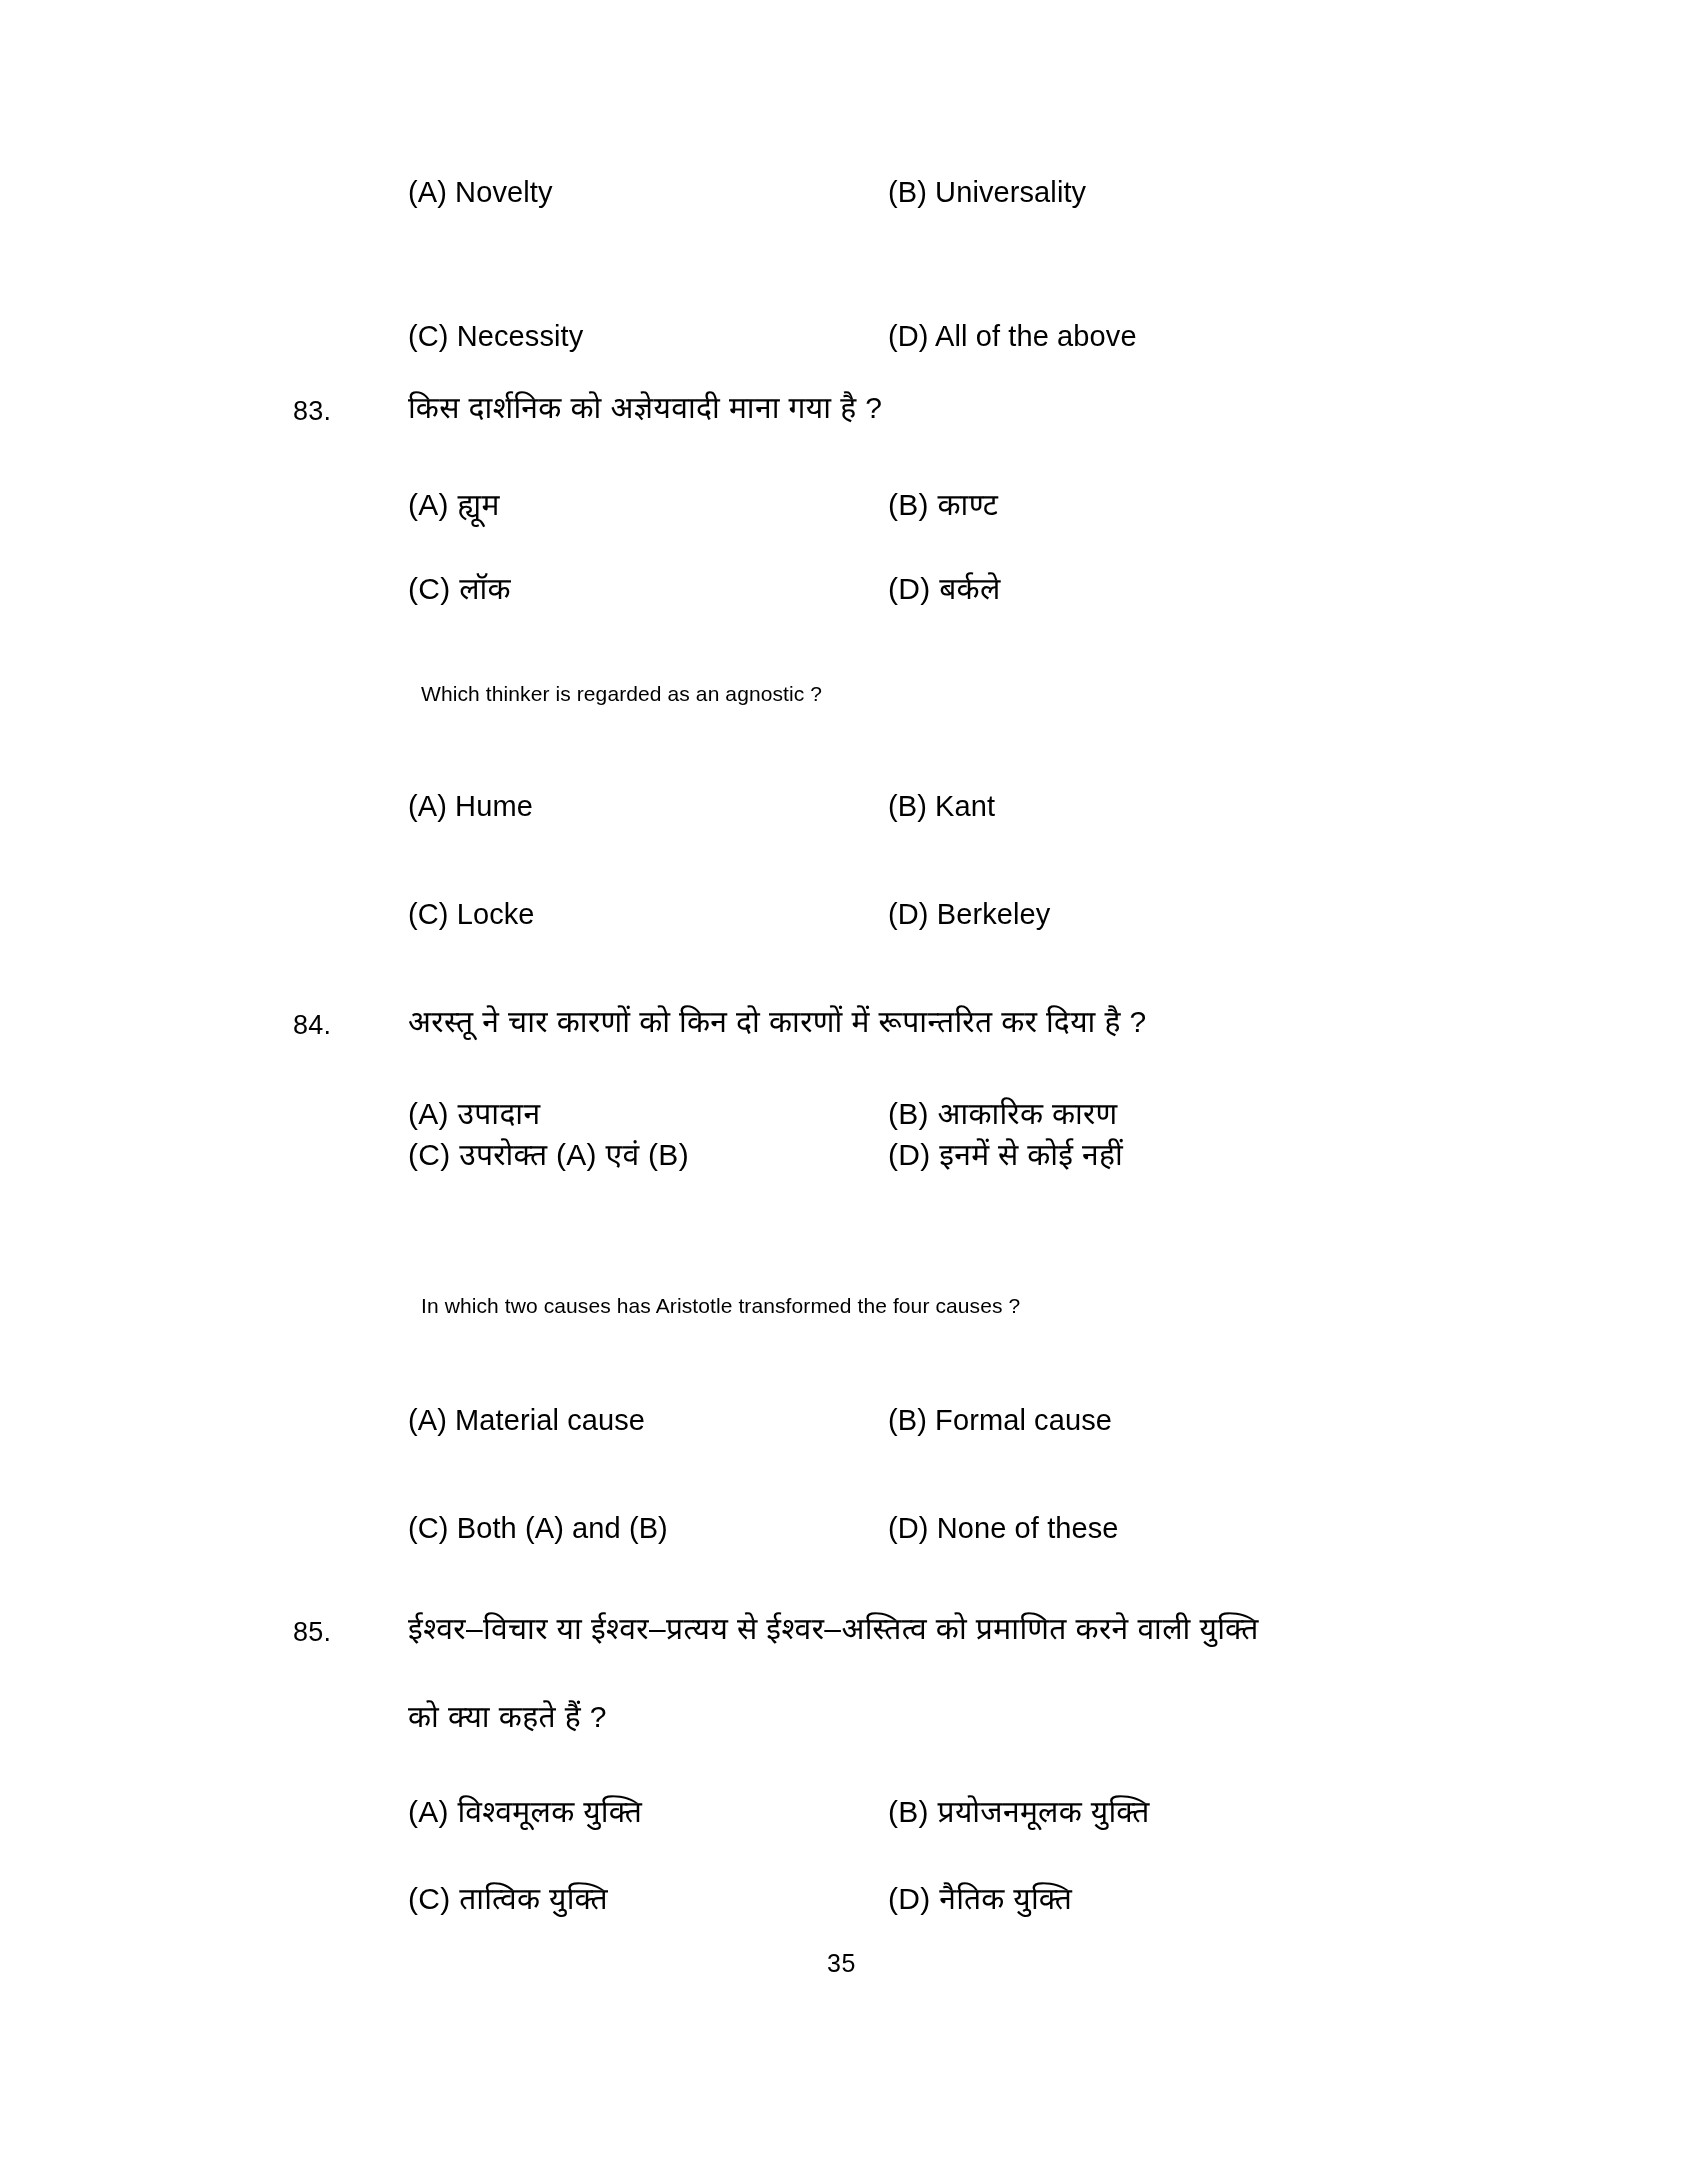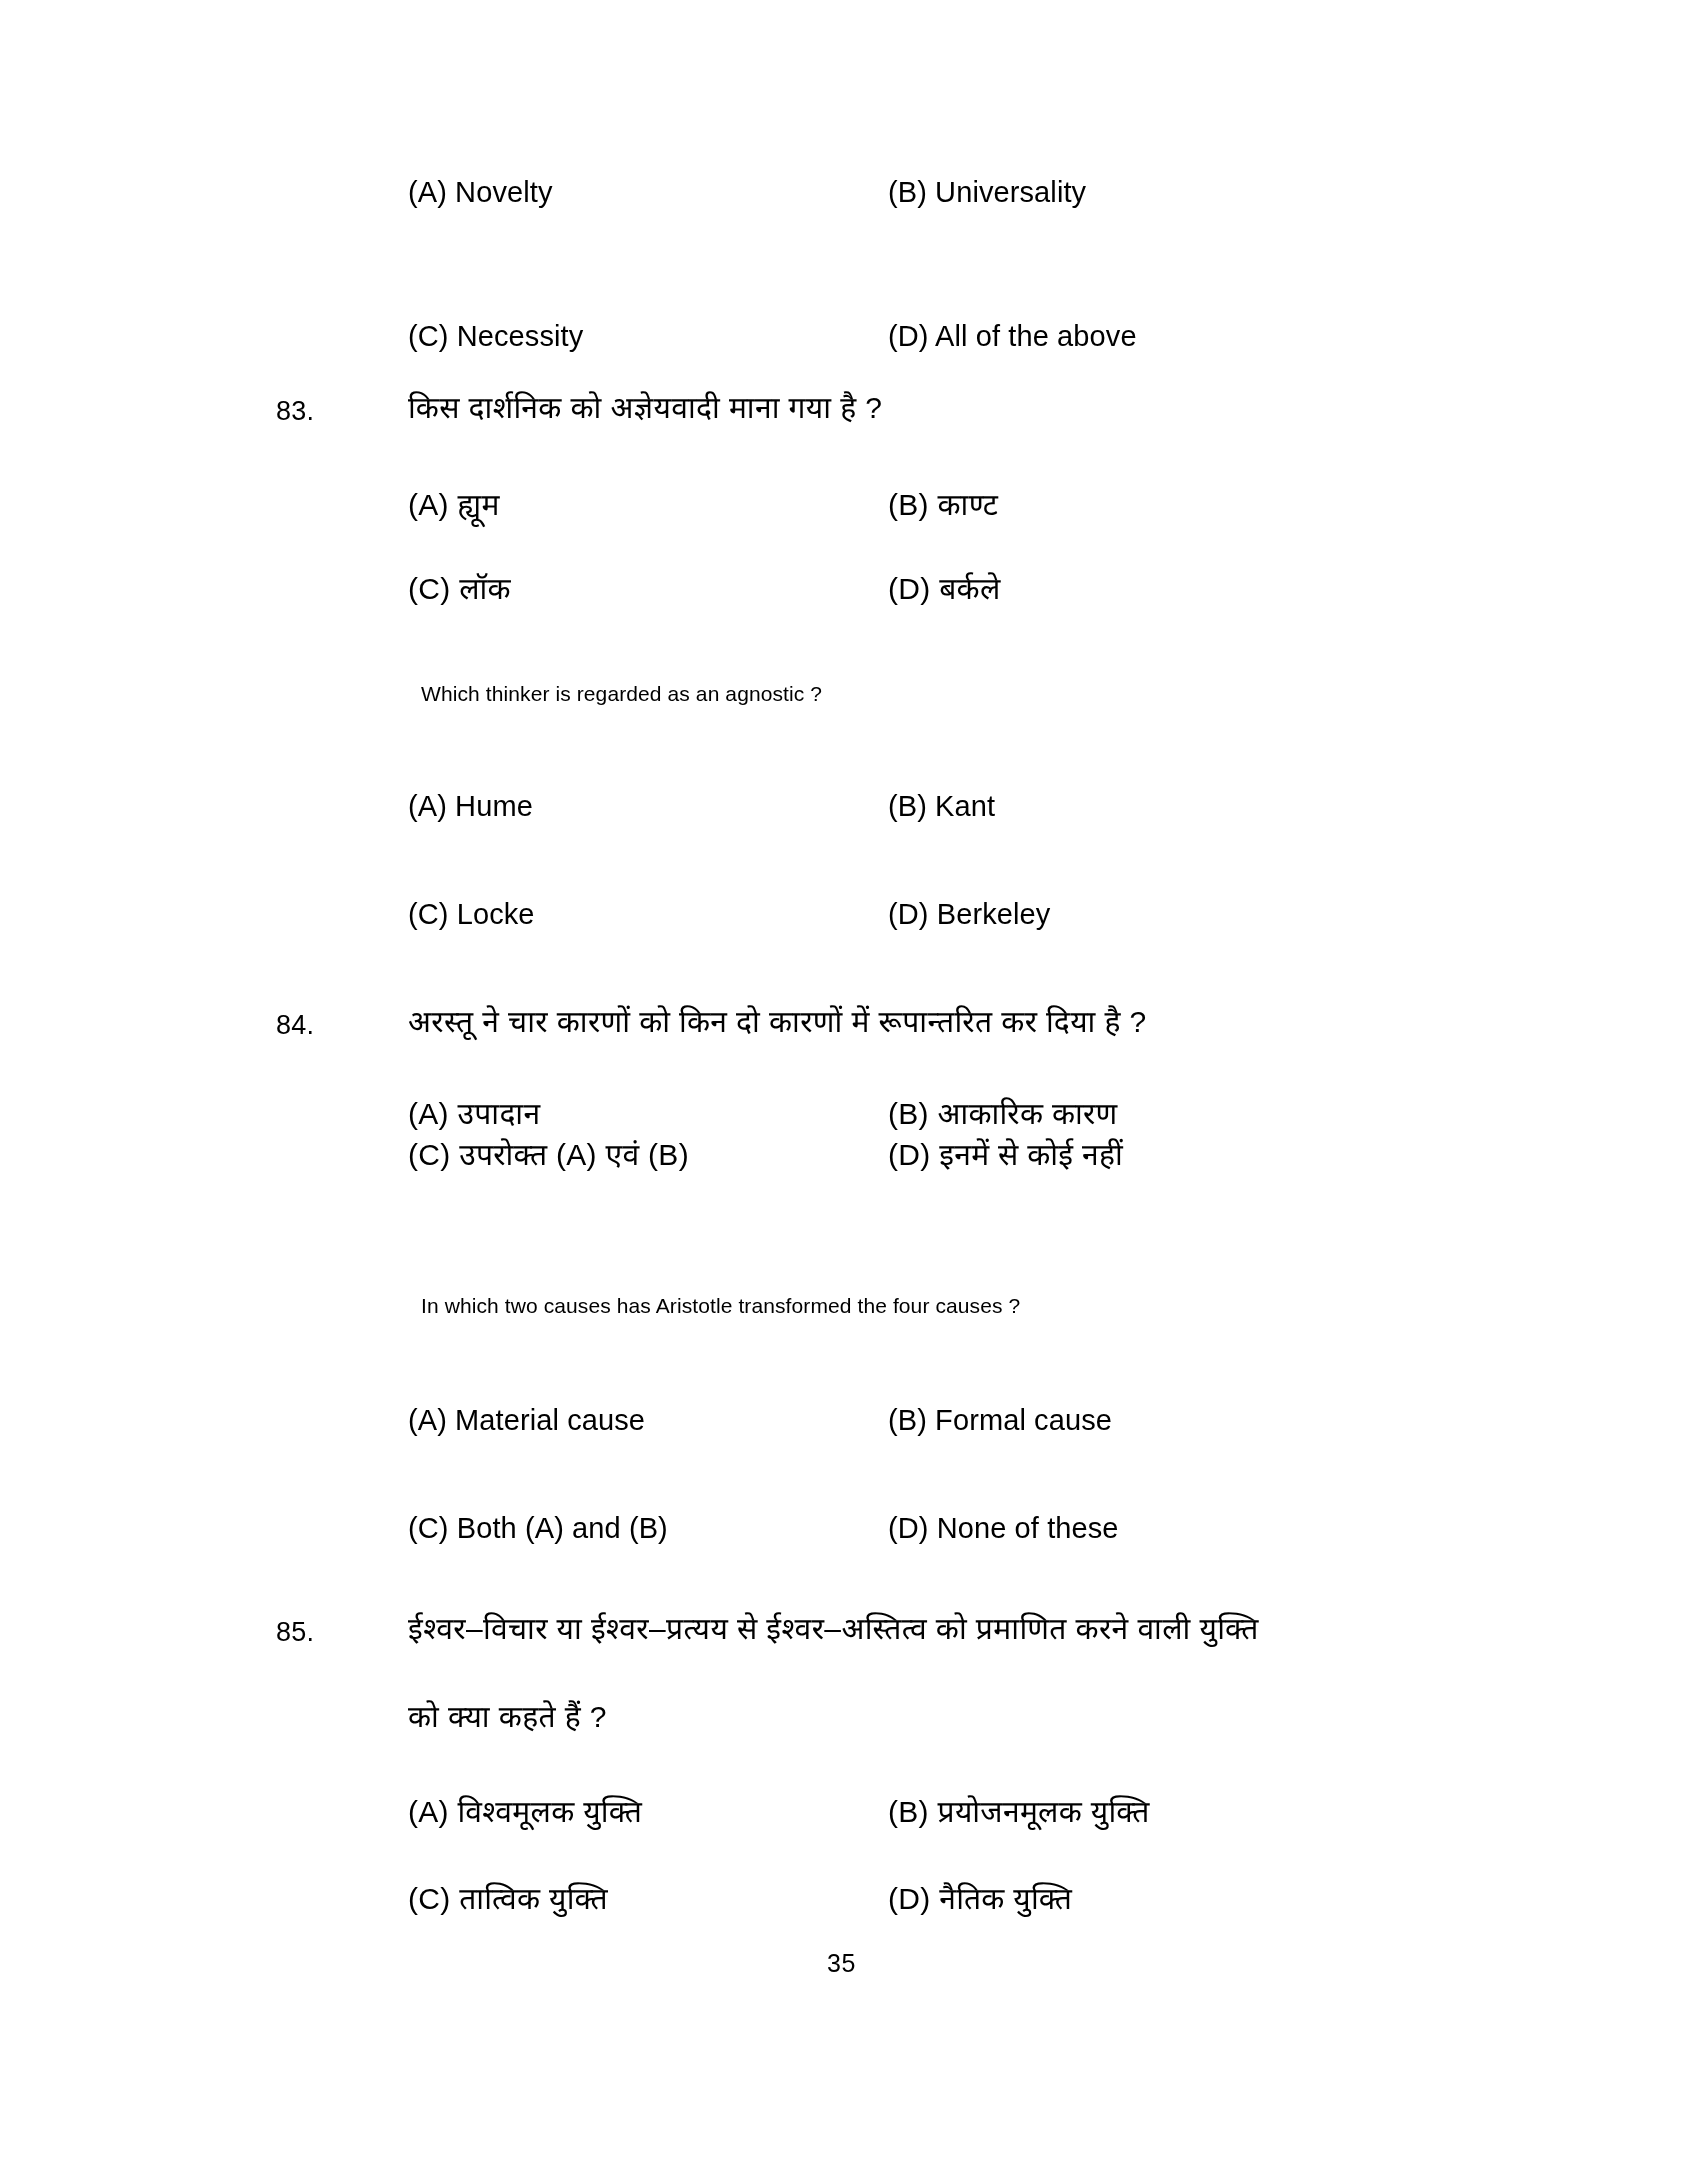--- a/index.html
+++ b/index.html
@@ -17,21 +17,21 @@
   }
   .page {
     position: relative;
     width: 1453px;
     height: 2178px;
     box-sizing: border-box;
     padding: 0;
   }
   .qnum {
     position: absolute;
-    left: 276px;
+    left: 293px;
     width: 89px;
     text-align: left;
     font-size: 27px;
     letter-spacing: 0.2px;
   }
   .qtext {
     position: absolute;
     left: 408px;
     width: 1178px;
     font-size: 29px;

